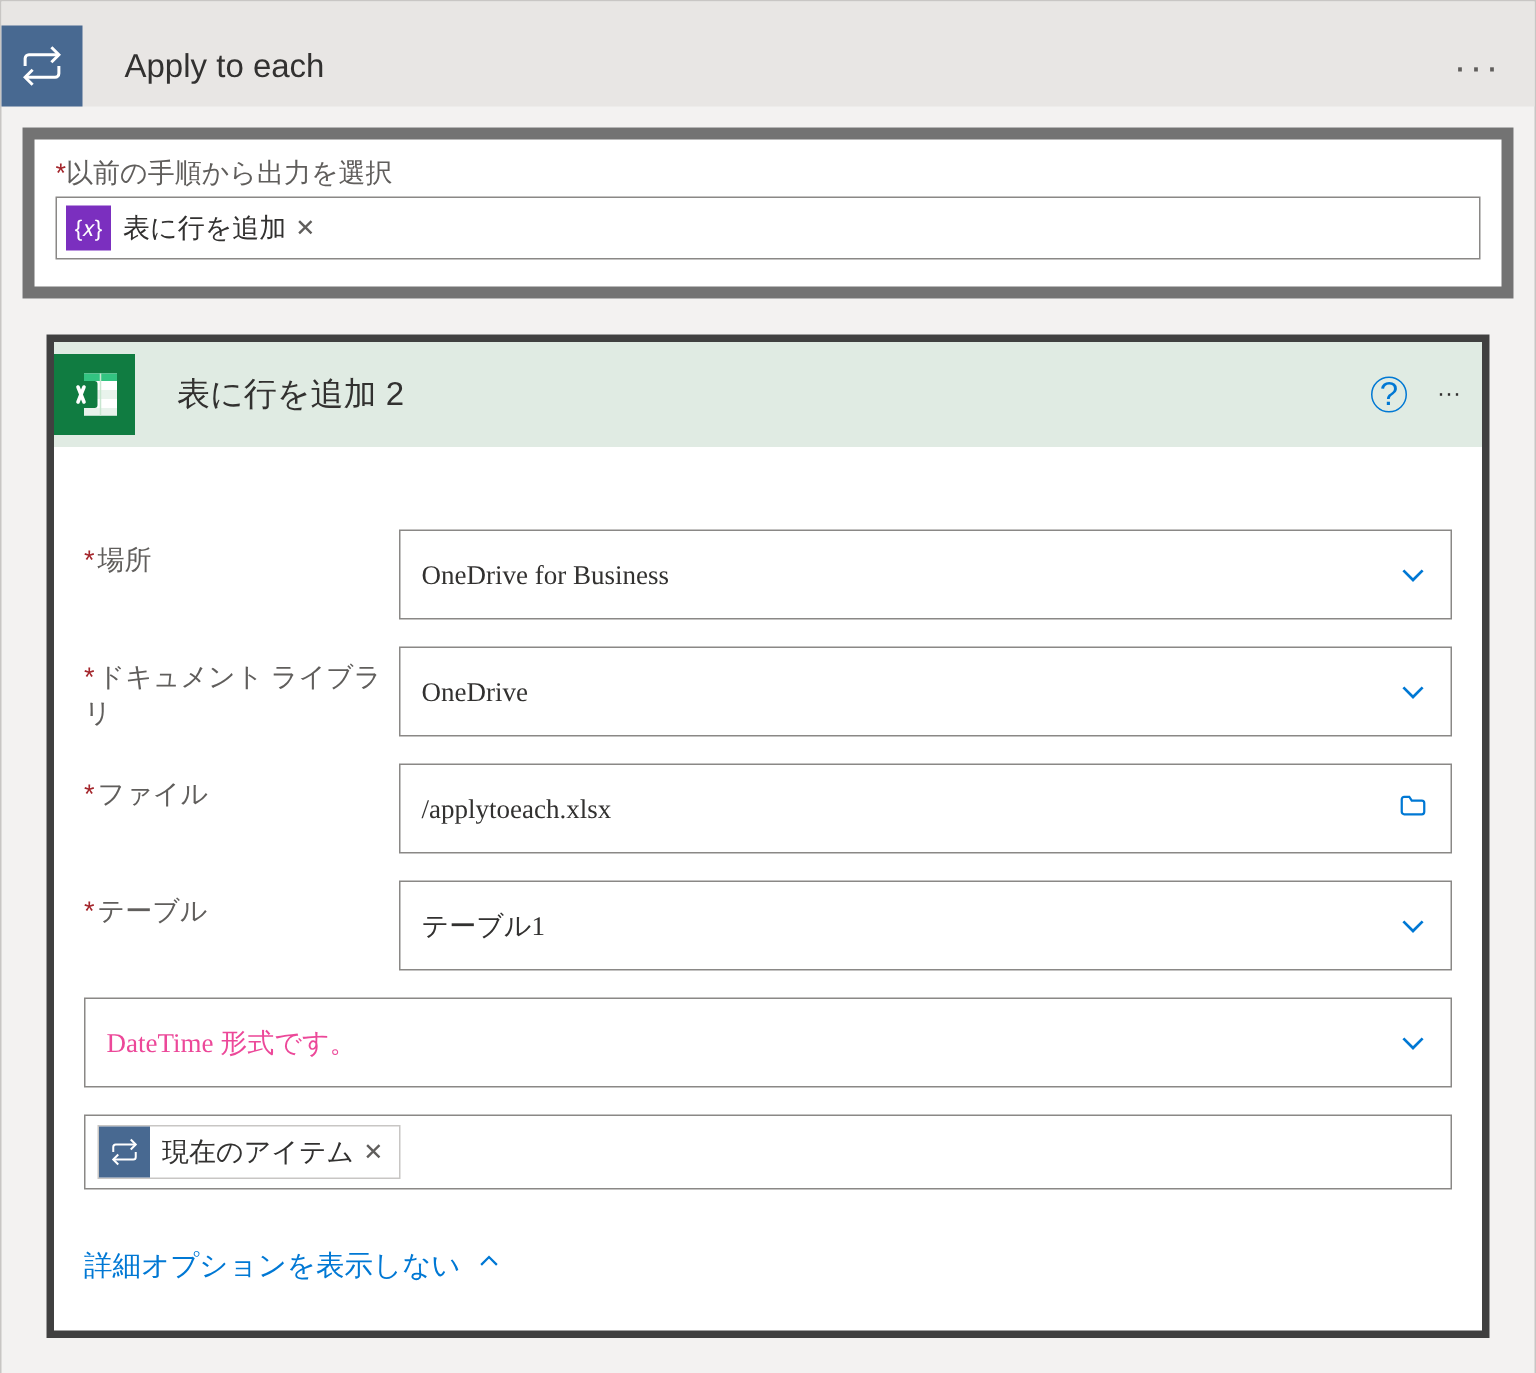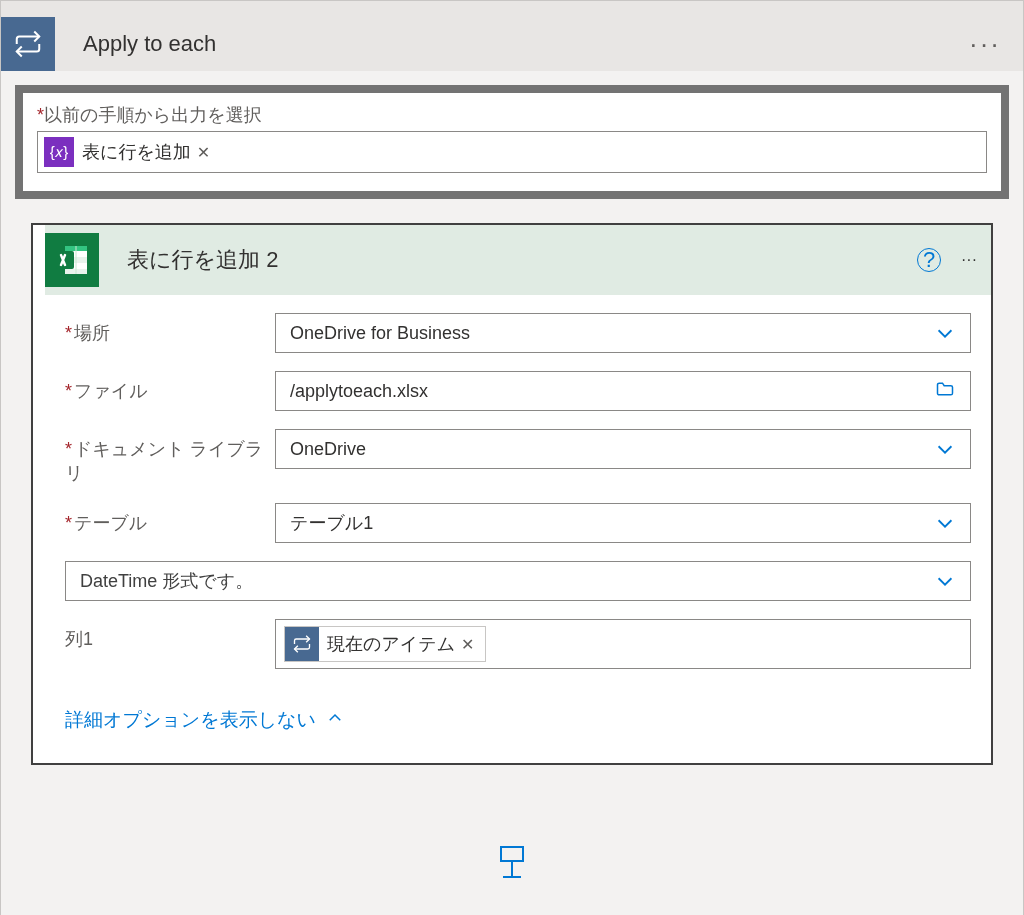--- a/index.html
+++ b/index.html
@@ -78,23 +78,22 @@
   .token .token-icon.blue { background:#486991; width:34px;height:34px; }
   .token .remove {
     margin-left:6px;
     color:#605e5c;
     font-size:16px;
     cursor:pointer;
   }
 
   .inner-card {
     margin: 24px 30px 0 30px;
-    border:2px solid #404040;
-    background:#fff;
-    padding-left:12px;
+    border:5px solid #404040;
+    background:#fff;
   }
   .inner-header {
     display:flex;
     align-items:center;
     background:#e0ebe3;
     padding: 0 14px 0 0;
     height:70px;
   }
   .excel-icon {
     width:54px;height:54px;
@@ -113,49 +112,51 @@
     margin-right:20px;
     cursor:pointer;
     border:1.5px solid #0078d4;
     border-radius:50%;
     width:24px;height:24px;
     display:flex;align-items:center;justify-content:center;
   }
 
   .form-body {
     padding: 18px 20px 8px 20px;
+    margin-top: 37px;
   }
   .form-row {
     display:flex;
     align-items:flex-start;
     margin-bottom: 18px;
   }
   .form-row .lbl {
     width: 210px;
     font-size:18px;
     color:#605e5c;
     padding-top:8px;
   }
   .form-row .lbl .req { color:#a4262c; margin-right:2px; }
   .form-row .control {
     flex:1;
   }
   .select-box {
     border:1px solid #8a8886;
-    height:40px;
+    height:60px;
     display:flex;
     align-items:center;
     padding: 0 14px;
     font-size:18px;
     color:#323130;
     justify-content:space-between;
     cursor:pointer;
     background:#fff;
-  }
-  .select-box.placeholder { color:#404040; }
+    font-family:Liberation Serif, serif;
+  }
+  .select-box.placeholder { color:#ec4899; }
   .chevron-down {
     color:#0078d4;
   }
   .chevron-down svg { display:block; }
   .folder-icon { color:#0078d4; }
 
   .token-input {
     border:1px solid #8a8886;
     padding:6px 8px;
     display:flex;
@@ -252,48 +253,48 @@
             <span class="chevron-down">
               <svg width="22" height="22" viewBox="0 0 24 24" fill="none" stroke="currentColor" stroke-width="2">
                   <polyline points="5 9 12 16 19 9"></polyline>
                 </svg>
             </span>
           </div>
         </div>
       </div>
 
       <div class="form-row">
+        <div class="lbl"><span class="req">*</span><span>ドキュメント ライブラリ</span></div>
+        <div class="control">
+          <div class="select-box">
+            <span>OneDrive</span>
+            <span class="chevron-down">
+              <svg width="22" height="22" viewBox="0 0 24 24" fill="none" stroke="currentColor" stroke-width="2">
+                  <polyline points="5 9 12 16 19 9"></polyline>
+                </svg>
+            </span>
+          </div>
+        </div>
+      </div>
+
+      <div class="form-row">
         <div class="lbl"><span class="req">*</span><span>ファイル</span></div>
         <div class="control">
           <div class="select-box">
             <span>/applytoeach.xlsx</span>
             <span class="folder-icon">
               <svg width="22" height="20" viewBox="0 0 24 24" fill="none" stroke="currentColor" stroke-width="1.8">
                   <path d="M3 7a2 2 0 0 1 2-2h4l2 3h8a2 2 0 0 1 2 2v7a2 2 0 0 1-2 2H5a2 2 0 0 1-2-2V7z"></path>
                 </svg>
             </span>
           </div>
         </div>
       </div>
 
       <div class="form-row">
-        <div class="lbl"><span class="req">*</span><span>ドキュメント ライブラリ</span></div>
-        <div class="control">
-          <div class="select-box">
-            <span>OneDrive</span>
-            <span class="chevron-down">
-              <svg width="22" height="22" viewBox="0 0 24 24" fill="none" stroke="currentColor" stroke-width="2">
-                  <polyline points="5 9 12 16 19 9"></polyline>
-                </svg>
-            </span>
-          </div>
-        </div>
-      </div>
-
-      <div class="form-row">
         <div class="lbl"><span class="req">*</span><span>テーブル</span></div>
         <div class="control">
           <div class="select-box">
             <span>テーブル1</span>
             <span class="chevron-down">
               <svg width="22" height="22" viewBox="0 0 24 24" fill="none" stroke="currentColor" stroke-width="2">
                   <polyline points="5 9 12 16 19 9"></polyline>
                 </svg>
             </span>
           </div>
@@ -307,21 +308,20 @@
             <span class="chevron-down">
               <svg width="22" height="22" viewBox="0 0 24 24" fill="none" stroke="currentColor" stroke-width="2">
                   <polyline points="5 9 12 16 19 9"></polyline>
                 </svg>
             </span>
           </div>
         </div>
       </div>
 
       <div class="form-row">
-        <div class="lbl"><span>列1</span></div>
         <div class="control">
           <div class="token-input">
             <span class="token blue-token">
               <span class="token-icon blue">
                 <svg width="20" height="20" viewBox="0 0 24 24" fill="none" stroke="#fff" stroke-width="1.6">
                   <polyline points="17 2 21 6 17 10"></polyline>
                   <path d="M3 12V8a2 2 0 0 1 2-2h16"></path>
                   <polyline points="7 22 3 18 7 14"></polyline>
                   <path d="M21 12v4a2 2 0 0 1-2 2H3"></path>
                 </svg>

